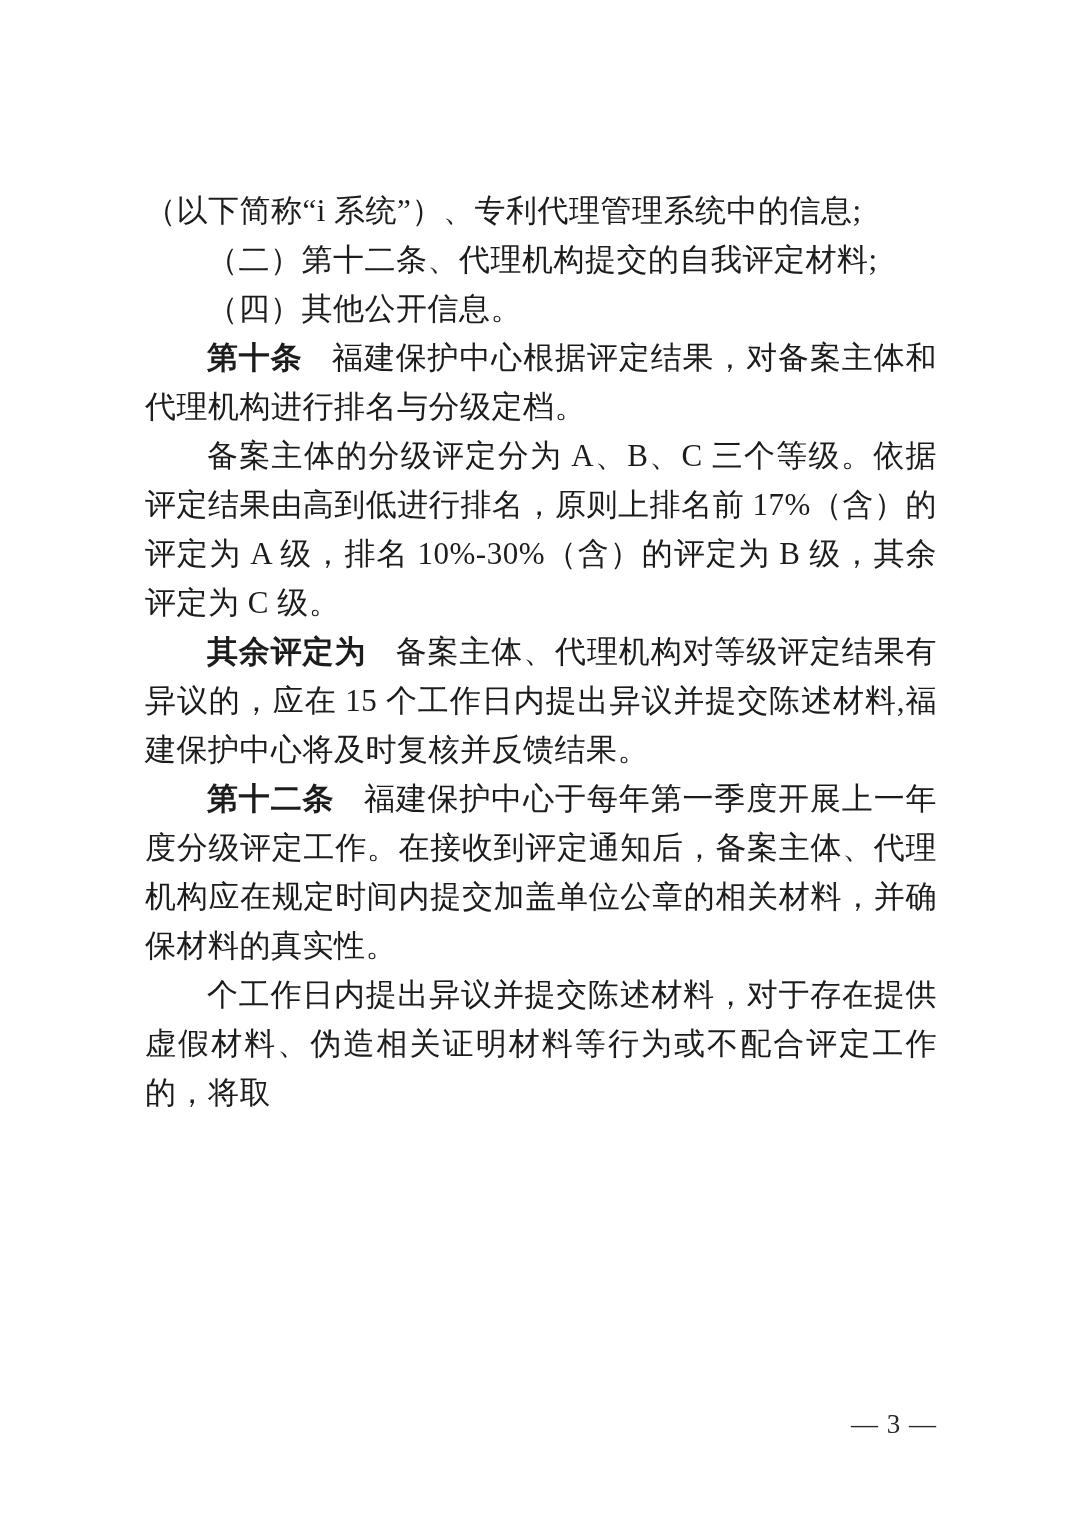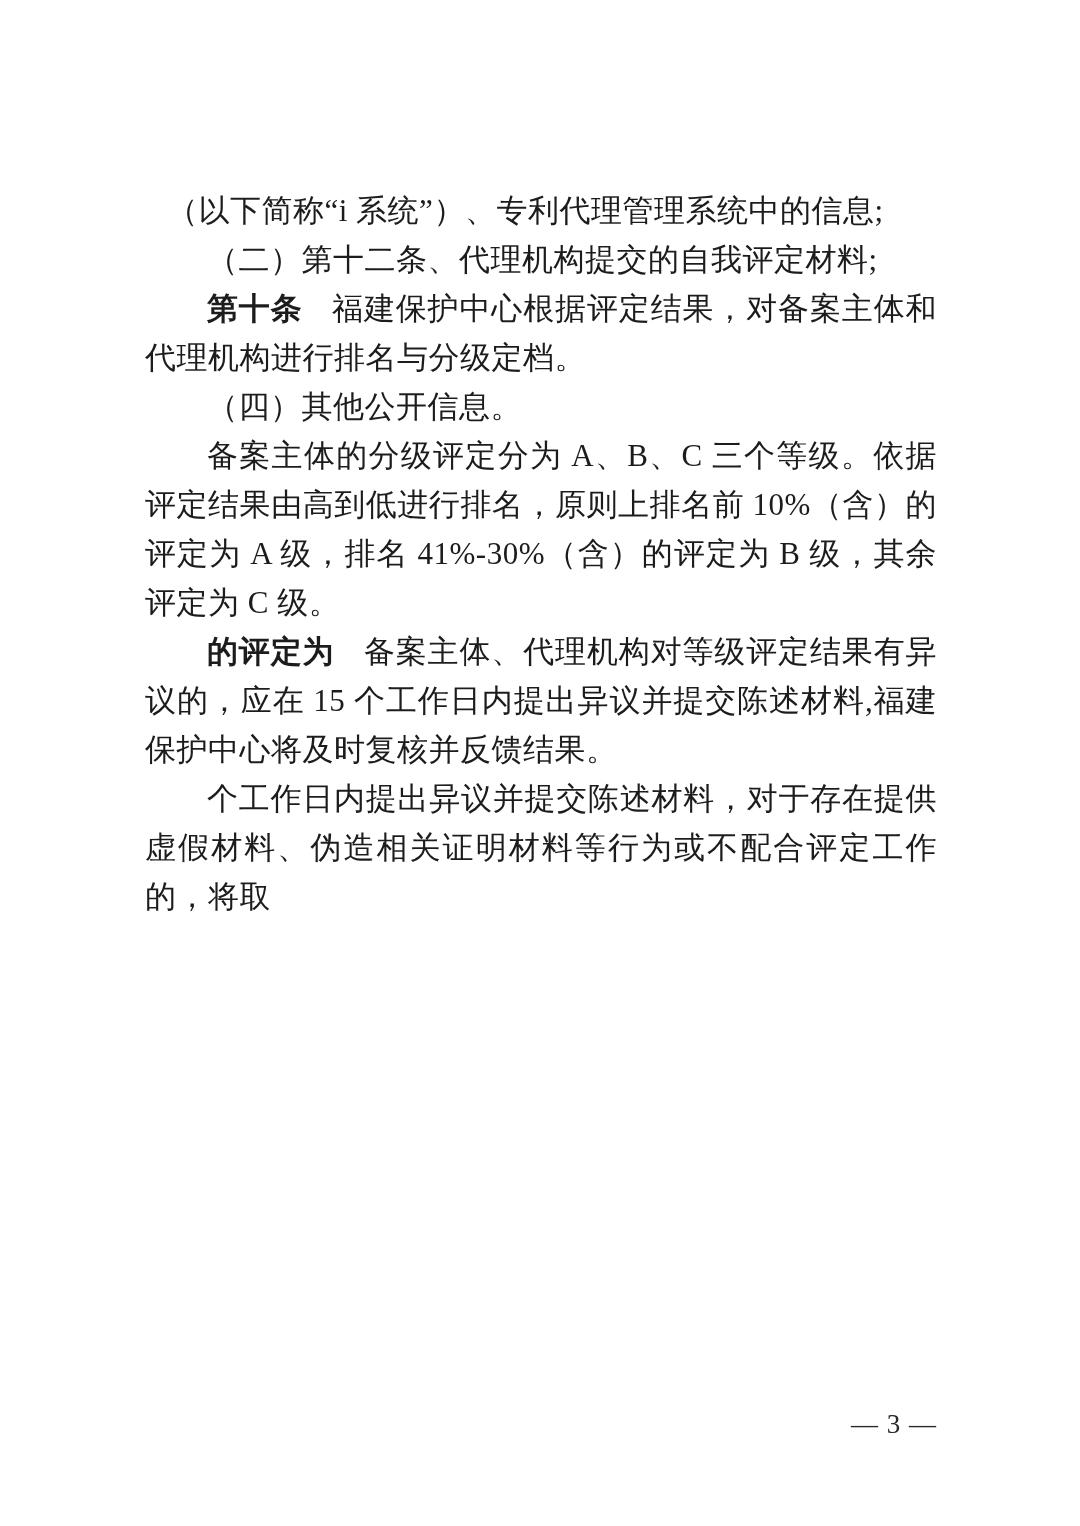--- a/index.html
+++ b/index.html
@@ -30,21 +30,20 @@
     text-align: justify;
     text-justify: inter-ideograph;
     letter-spacing: 0.5px;
   }
   .para {
     margin: 0;
     text-indent: 2em;
   }
   .para.no-indent {
     text-indent: 0;
-    margin-left: 22px;
   }
   .article-head {
     font-weight: bold;
     margin-right: 0.95em;
   }
   .page-number {
     position: absolute;
     top: 1404px;
     right: 143px;
     font-size: 27px;
@@ -58,29 +57,30 @@
 
 <div class="page">
 
   <div class="content">
 
     <p class="para no-indent">（以下简称“i 系统”）、专利代理管理系统中的信息;</p>
 
     <p class="para">（二）第十二条、代理机构提交的自我评定材料;</p>
 
 
+    <p class="para">（四）其他公开信息。</p>
+
     <p class="para"><span class="article-head">第十条</span><span>福建保护中心根据评定结果，对备案主体和代理机构进行排名与分级定档。</span></p>
 
-    <p class="para">（四）其他公开信息。</p>
-
-    <p class="para">备案主体的分级评定分为 A、B、C 三个等级。依据评定结果由高到低进行排名，原则上排名前 10%（含）的评定为 A 级，排名 41%-30%（含）的评定为 B 级，其余评定为 C 级。</p>
+    <p class="para">备案主体的分级评定分为 A、B、C 三个等级。依据评定结果由高到低进行排名，原则上排名前 17%（含）的评定为 A 级，排名 10%-30%（含）的评定为 B 级，其余评定为 C 级。</p>
 
 
-    <p class="para"><span class="article-head">的评定为</span><span>备案主体、代理机构对等级评定结果有异议的，应在 15 个工作日内提出异议并提交陈述材料,福建保护中心将及时复核并反馈结果。</span></p>
+    <p class="para"><span class="article-head">其余评定为</span><span>备案主体、代理机构对等级评定结果有异议的，应在 15 个工作日内提出异议并提交陈述材料,福建保护中心将及时复核并反馈结果。</span></p>
 
+    <p class="para"><span class="article-head">第十二条</span><span>福建保护中心于每年第一季度开展上一年度分级评定工作。在接收到评定通知后，备案主体、代理机构应在规定时间内提交加盖单位公章的相关材料，并确保材料的真实性。</span></p>
 
     <p class="para">个工作日内提出异议并提交陈述材料，对于存在提供虚假材料、伪造相关证明材料等行为或不配合评定工作的，将取</p>
 
   </div>
 
   <div class="page-number">— 3 —</div>
 
 </div>
 
 </body></html>

